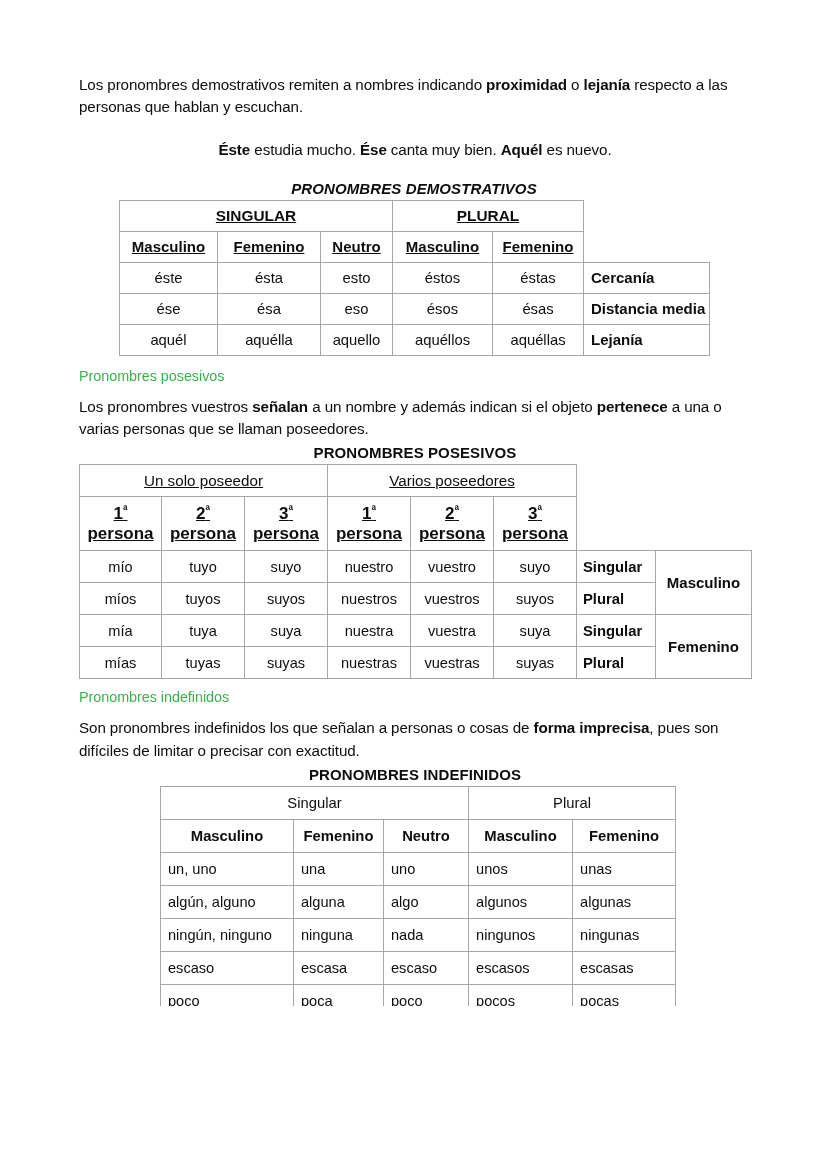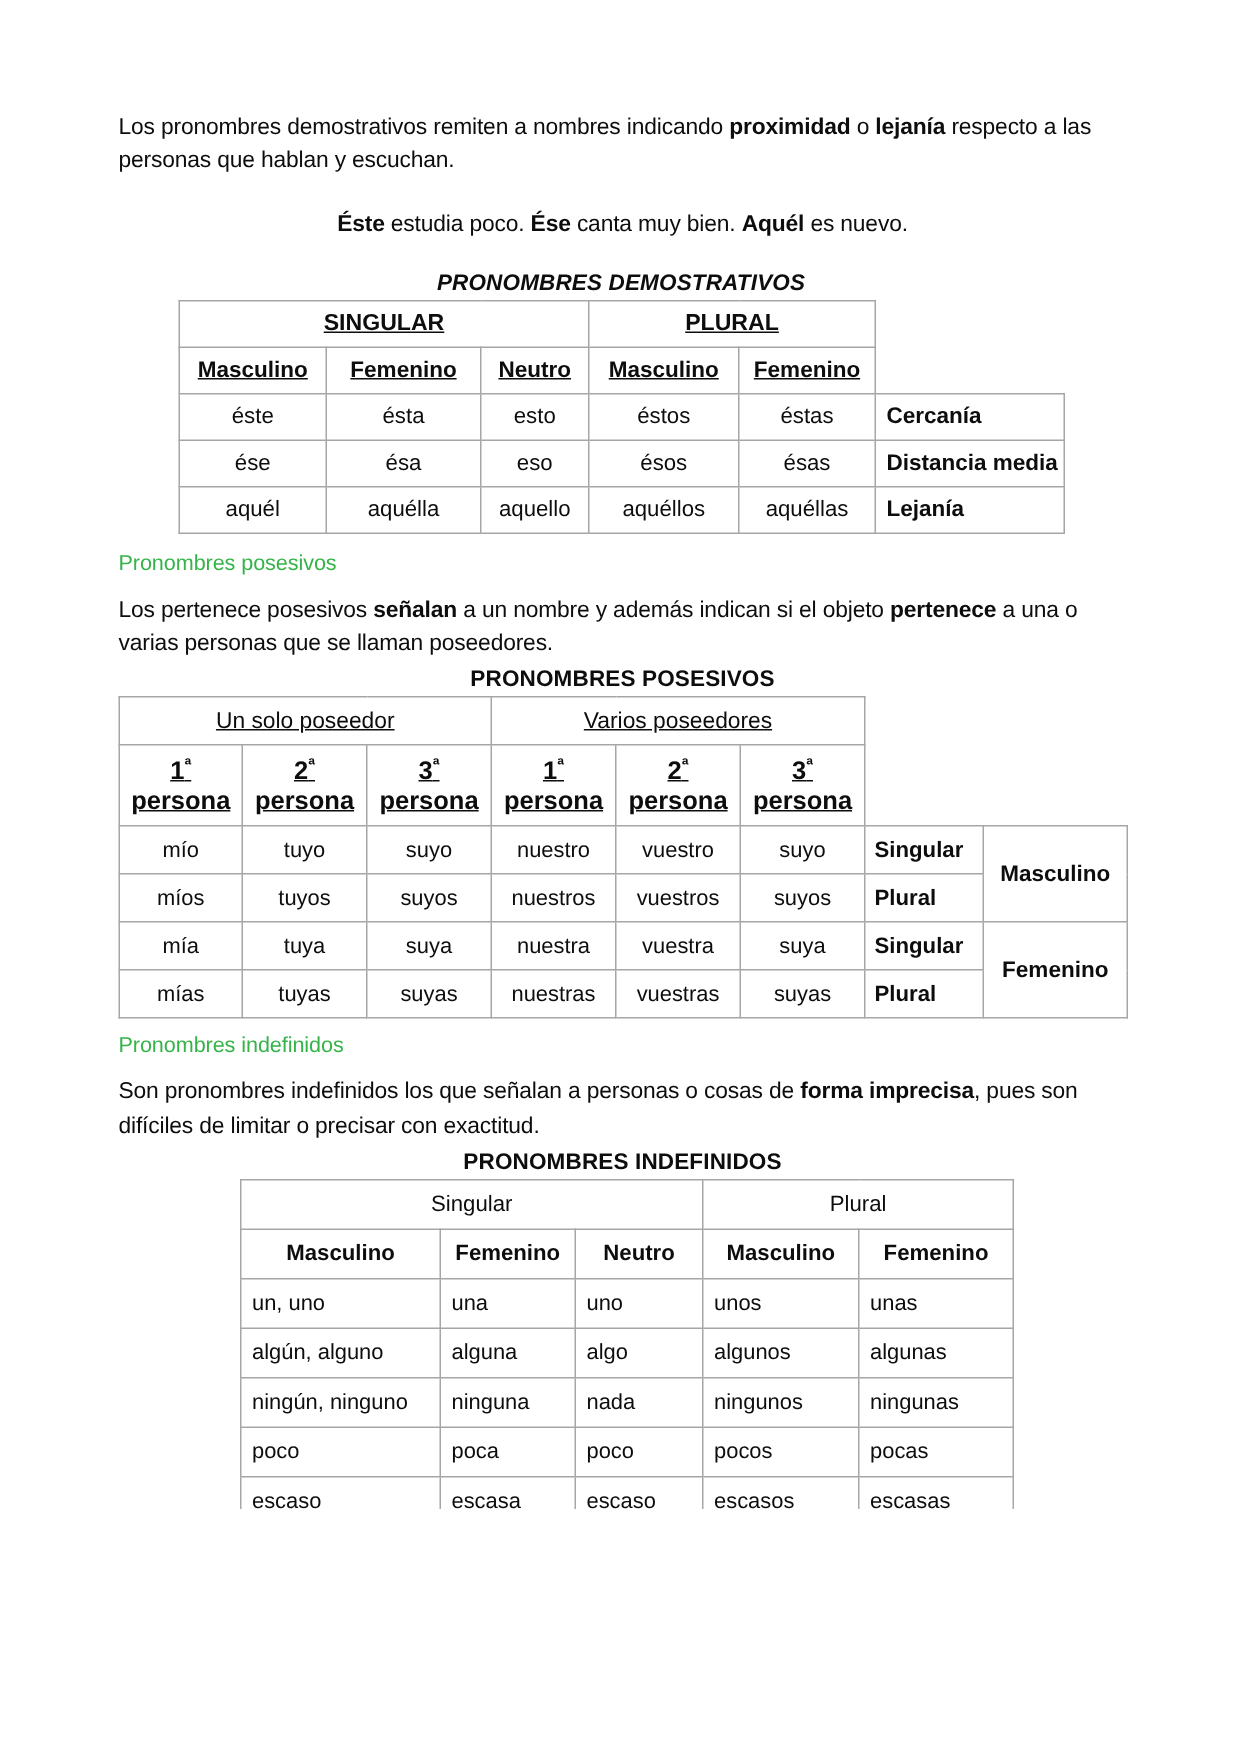--- a/index.html
+++ b/index.html
@@ -159,21 +159,21 @@
   .tbl-ind td.hdr2 { text-align: center; padding-left: 0; font-weight: bold; font-size: 14.8px; }
 </style>
 </head>
 <body>
 
 <div class="page">
  <div class="content">
 
   <p class="para"><span>Los pronombres demostrativos remiten a nombres indicando </span><b>proximidad</b><span> o </span><b>lejanía</b><span> respecto a las personas que hablan y escuchan.</span></p>
 
-  <div class="example-line"><b>Éste</b><span> estudia poco. </span><b>Ése</b><span> canta muy bien. </span><b>Aquél</b><span> es nuevo.</span></div>
+  <div class="example-line"><b>Éste</b><span> estudia mucho. </span><b>Ése</b><span> canta muy bien. </span><b>Aquél</b><span> es nuevo.</span></div>
 
   <div style="margin-top:22px;">
     <div class="tbl-title" style="margin-left:40px; width:590px;font-style:italic;">PRONOMBRES DEMOSTRATIVOS</div>
     <table class="tbl-dem">
       <colgroup>
         <col style="width:98px">
             <col style="width:103px">
             <col style="width:72px">
         <col style="width:100px">
             <col style="width:91px">
@@ -216,21 +216,21 @@
           <td>aquéllos</td>
           <td>aquéllas</td>
           <td class="side">Lejanía</td>
         </tr>
       </tbody>
     </table>
   </div>
 
   <div class="green-head">Pronombres posesivos</div>
 
-  <p class="para"><span>Los pertenece posesivos </span><b>señalan</b><span> a un nombre y además indican si el objeto </span><b>pertenece</b><span> a una o varias personas que se llaman poseedores.</span></p>
+  <p class="para"><span>Los pronombres vuestros </span><b>señalan</b><span> a un nombre y además indican si el objeto </span><b>pertenece</b><span> a una o varias personas que se llaman poseedores.</span></p>
 
 
   <div class="tbl-title" style="margin-top:4px;">PRONOMBRES POSESIVOS</div>
   <table class="tbl-pos">
     <colgroup>
       <col style="width:82px">
           <col style="width:83px">
           <col style="width:83px">
       <col style="width:83px">
           <col style="width:83px">
@@ -337,30 +337,30 @@
         <td>algunas</td>
       </tr>
       <tr>
         <td>ningún, ninguno</td>
         <td>ninguna</td>
         <td>nada</td>
         <td>ningunos</td>
         <td>ningunas</td>
       </tr>
       <tr>
+        <td>escaso</td>
+        <td>escasa</td>
+        <td>escaso</td>
+        <td>escasos</td>
+        <td>escasas</td>
+      </tr>
+      <tr>
         <td>poco</td>
         <td>poca</td>
         <td>poco</td>
         <td>pocos</td>
         <td>pocas</td>
       </tr>
-      <tr>
-        <td>escaso</td>
-        <td>escasa</td>
-        <td>escaso</td>
-        <td>escasos</td>
-        <td>escasas</td>
-      </tr>
     </tbody>
   </table>
 
  </div>
 </div>
 
 </body></html>

